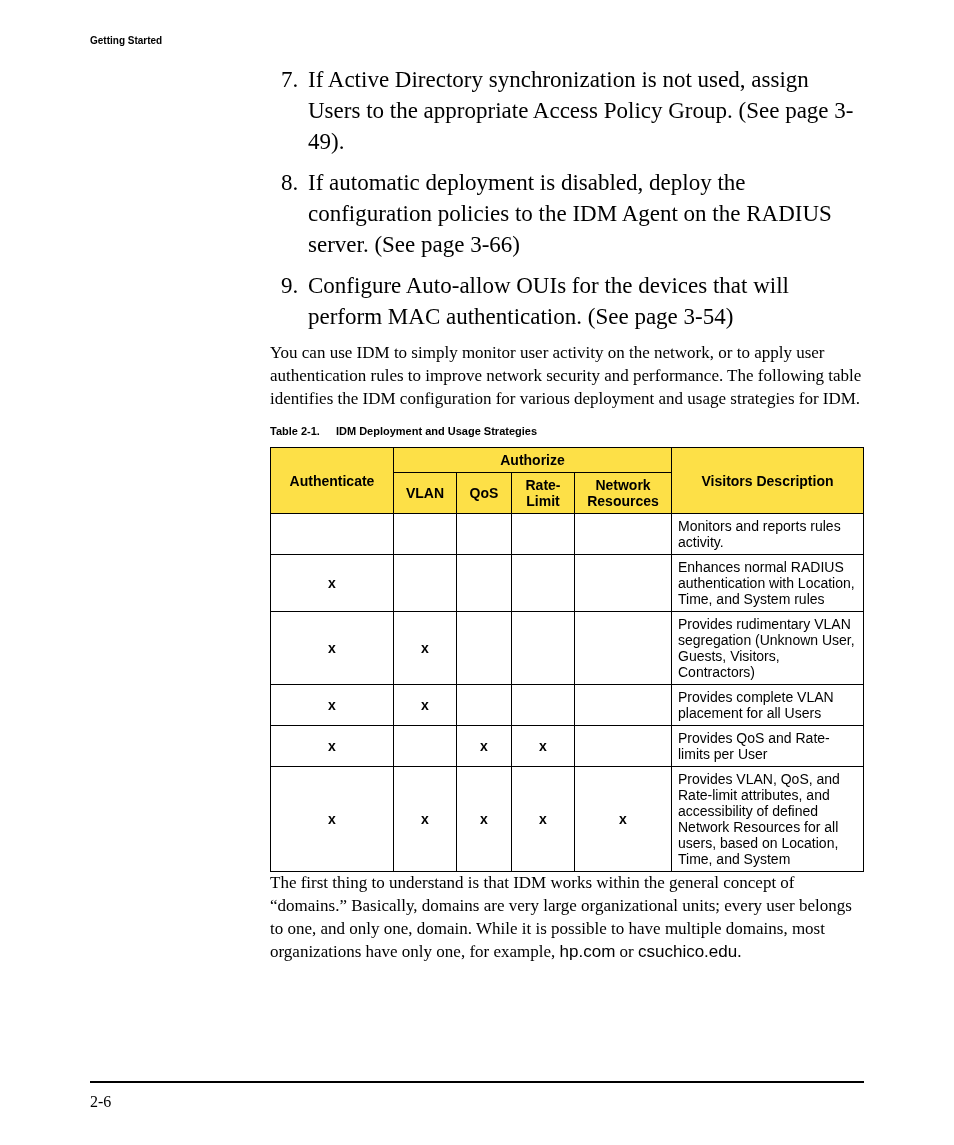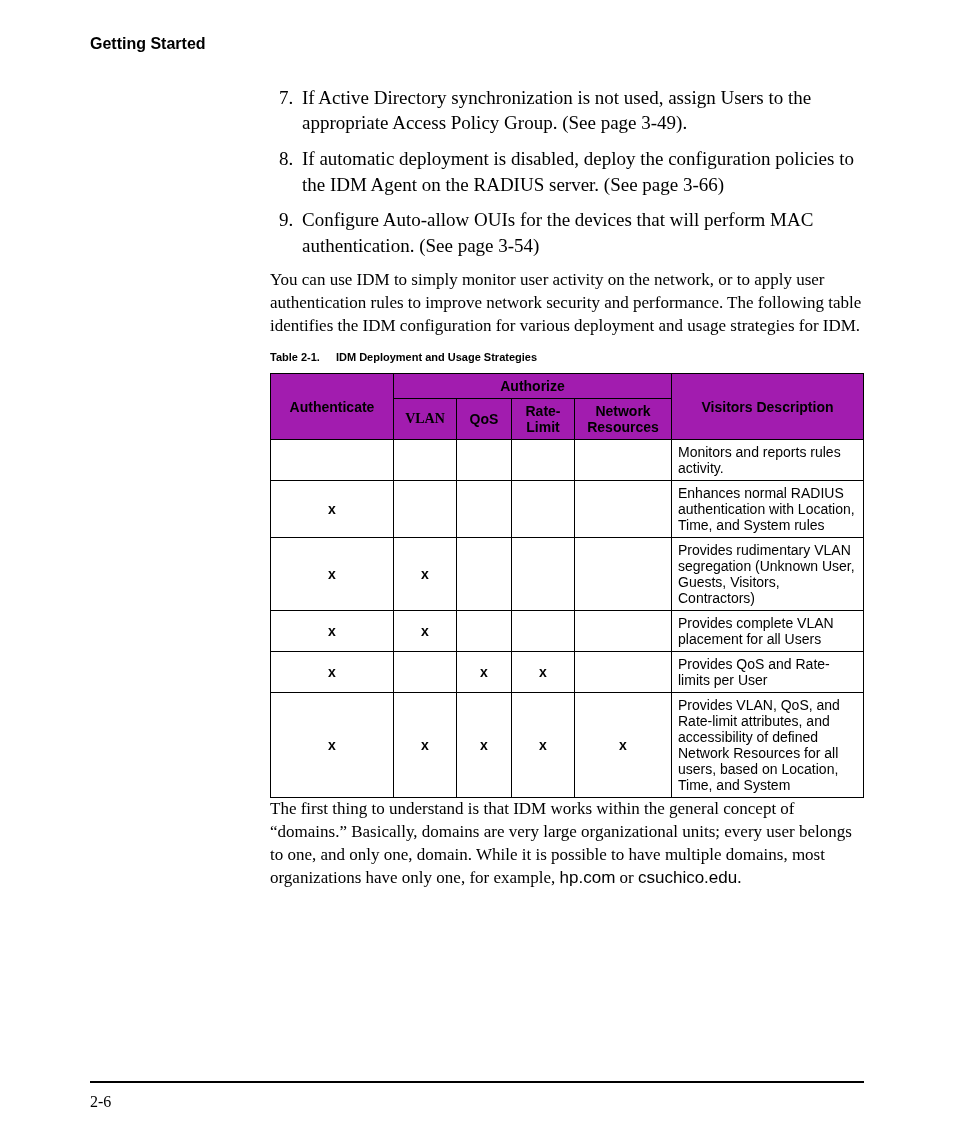--- a/index.html
+++ b/index.html
@@ -11,34 +11,34 @@
   }
   .page {
     width: 954px;
     height: 1145px;
     position: relative;
     box-sizing: border-box;
     padding: 34px 90px 0 90px;
   }
   .running-head {
     font-family: Arial, Helvetica, sans-serif;
-    font-size: 16px;
+    font-size: 10px;
     line-height: 1.3;
-    margin-bottom: 30px;
+    margin-bottom: 17px;
   }
   .running-head .chapter {
     font-weight: bold;
   }
   .content {
     margin-left: 180px;
   }
   ol.steps {
-    margin: 0;
+    margin: 6px;
     padding-left: 28px;
-    font-size: 19px;
+    font-size: 23px;
     line-height: 1.35;
   }
   ol.steps li {
     margin-bottom: 10px;
     padding-left: 4px;
   }
   h2.section {
     font-family: "Times New Roman", Times, serif;
     font-weight: normal;
     font-size: 25px;
@@ -61,27 +61,27 @@
     width: 100%;
     font-family: "Arial Narrow", Arial, Helvetica, sans-serif;
     font-size: 14px;
   }
   table.strat th, table.strat td {
     border: 1px solid #000;
     padding: 4px 6px;
     vertical-align: top;
   }
   table.strat thead th {
-    background: #a21caf;
+    background: #fde047;
     font-weight: bold;
     text-align: center;
     vertical-align: middle;
   }
   table.strat thead th.auth-col { width: 110px; }
-  table.strat thead th.vlan-col { width: 50px; font-family: Liberation Serif, serif; }
+  table.strat thead th.vlan-col { width: 50px; }
   table.strat thead th.qos-col  { width: 42px; }
   table.strat thead th.rate-col { width: 50px; }
   table.strat thead th.net-col  { width: 84px; }
   table.strat tbody td.mark {
     text-align: center;
     font-weight: bold;
     vertical-align: middle;
   }
   table.strat tbody td.desc {
     font-family: "Arial Narrow", Arial, Helvetica, sans-serif;

